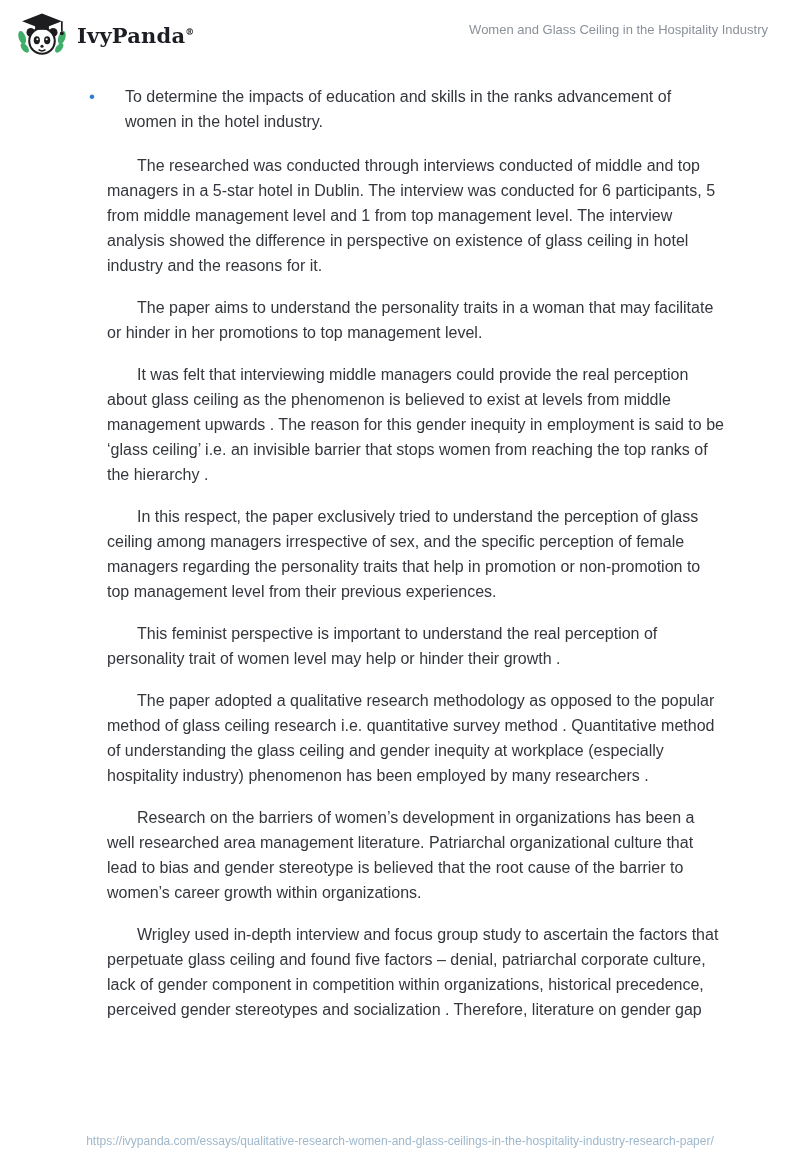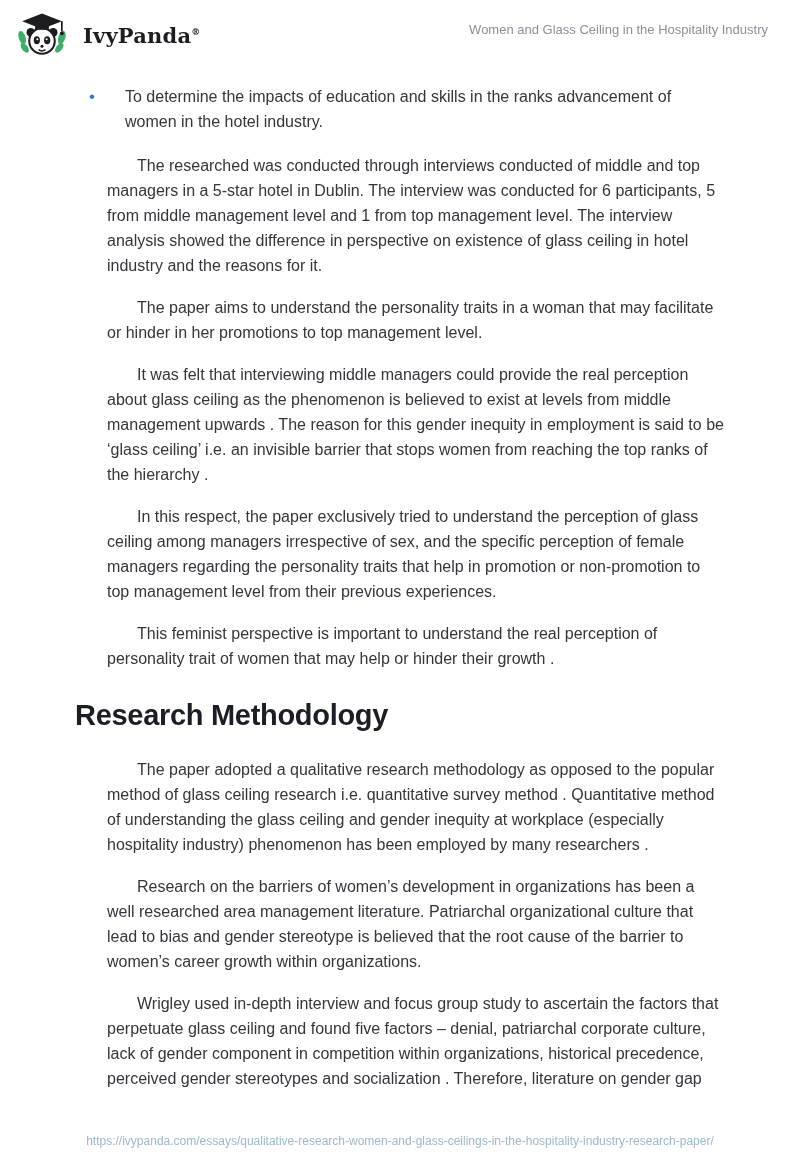--- a/index.html
+++ b/index.html
@@ -11,21 +11,21 @@
     position:relative;
     overflow:hidden;
   }
   .page { width:800px; height:1160px; position:relative; }
 
   
   .header {
     display:flex; justify-content:space-between; align-items:flex-start;
     padding:10px 32px 0 16px;
   }
-  .brand { display:flex; align-items:center; gap:15px; cursor:pointer; }
+  .brand { display:flex; align-items:center; gap:9px; cursor:pointer; }
   .logo-icon { display:inline-block; line-height:0; }
   .brand-name {
     font-family:"DejaVu Serif", serif;
     font-weight:bold; font-size:21px; color:#1c1e23;
     letter-spacing:0.2px;
   }
   .brand-name sup { font-size:9px; vertical-align:super; }
   .doc-title { font-size:13px; color:#8b9199; padding-top:12px; }
 
   
@@ -97,23 +97,22 @@
 
     <div class="bullet-item">
       <span class="bullet">•</span>
       <span class="bullet-text">To determine the impacts of education and skills in the ranks advancement of women in the hotel industry.</span>
     </div>
 
     <p>The researched was conducted through interviews conducted of middle and top managers in a 5-star hotel in Dublin. The interview was conducted for 6 participants, 5 from middle management level and 1 from top management level. The interview analysis showed the difference in perspective on existence of glass ceiling in hotel industry and the reasons for it.</p>
     <p>The paper aims to understand the personality traits in a woman that may facilitate or hinder in her promotions to top management level.</p>
     <p>It was felt that interviewing middle managers could provide the real perception about glass ceiling as the phenomenon is believed to exist at levels from middle management upwards . The reason for this gender inequity in employment is said to be ‘glass ceiling’ i.e. an invisible barrier that stops women from reaching the top ranks of the hierarchy .</p>
     <p>In this respect, the paper exclusively tried to understand the perception of glass ceiling among managers irrespective of sex, and the specific perception of female managers regarding the personality traits that help in promotion or non-promotion to top management level from their previous experiences.</p>
-    <p>This feminist perspective is important to understand the real perception of personality trait of women that may help or hinder their growth .</p>
+    <p>This feminist perspective is important to understand the real perception of personality trait of women level may help or hinder their growth .</p>
 
-    <h1 class="section-heading">Research Methodology</h1>
 
     <p>The paper adopted a qualitative research methodology as opposed to the popular method of glass ceiling research i.e. quantitative survey method . Quantitative method of understanding the glass ceiling and gender inequity at workplace (especially hospitality industry) phenomenon has been employed by many researchers .</p>
     <p>Research on the barriers of women’s development in organizations has been a well researched area management literature. Patriarchal organizational culture that lead to bias and gender stereotype is believed that the root cause of the barrier to women’s career growth within organizations.</p>
     <p>Wrigley used in-depth interview and focus group study to ascertain the factors that perpetuate glass ceiling and found five factors – denial, patriarchal corporate culture, lack of gender component in competition within organizations, historical precedence, perceived gender stereotypes and socialization . Therefore, literature on gender gap</p>
 
   </main>
 
   <footer class="footer">
     <span class="url">https://ivypanda.com/essays/qualitative-research-women-and-glass-ceilings-in-the-hospitality-industry-research-paper/</span>
   </footer>

